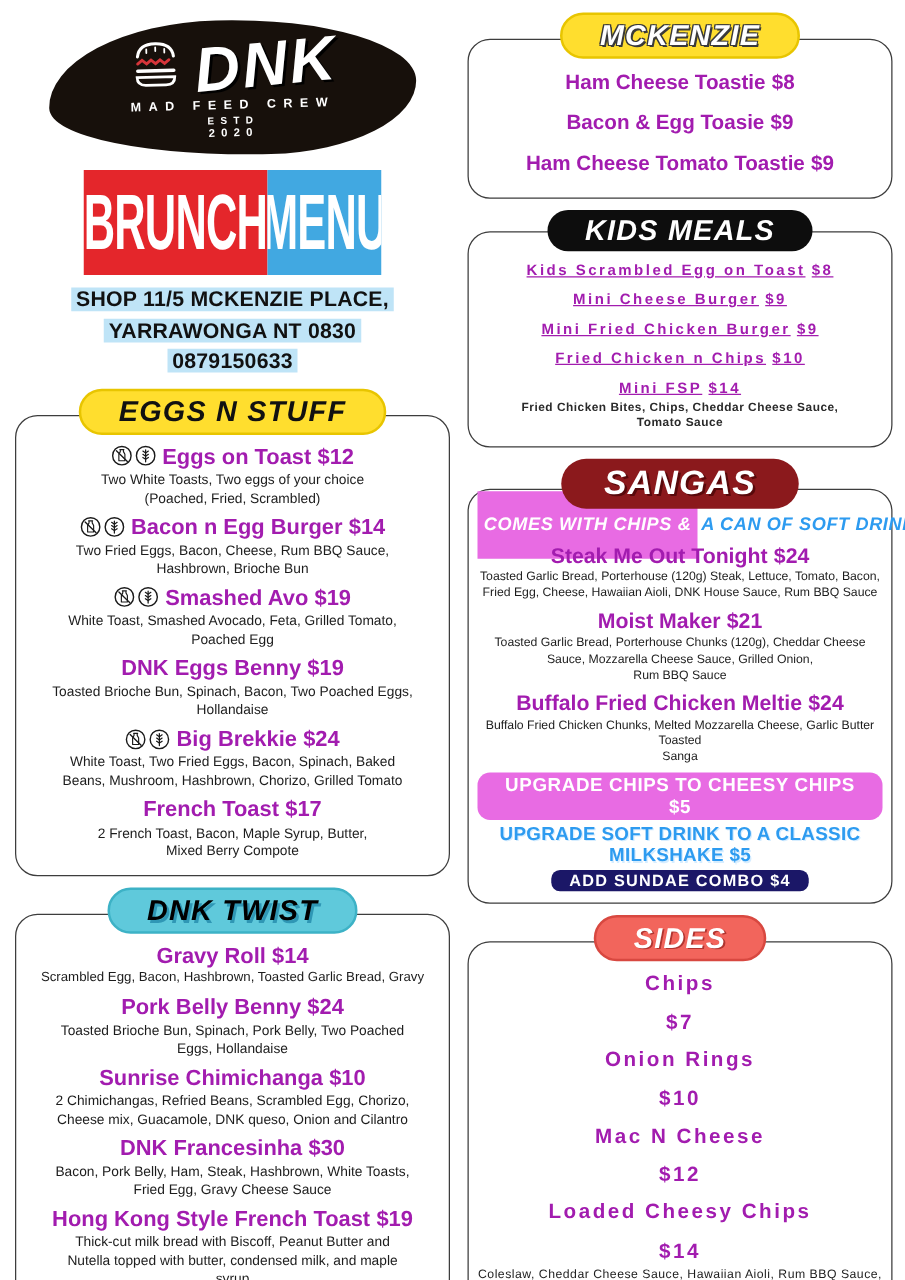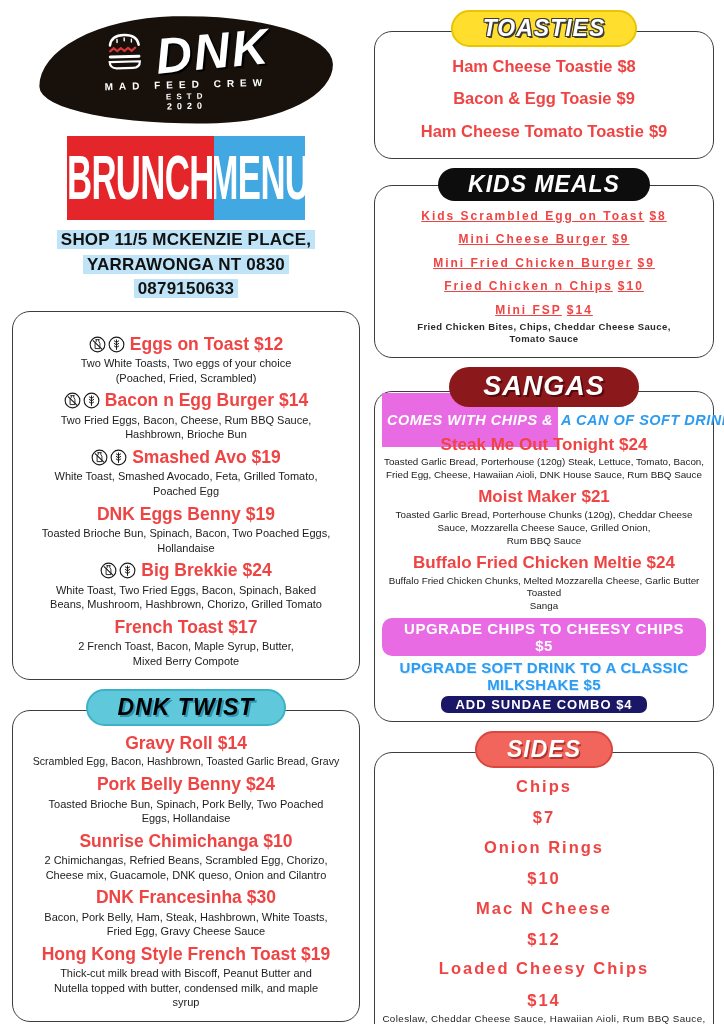--- a/index.html
+++ b/index.html
@@ -44,21 +44,21 @@
   .pill-black { background:#0d0d0d; color:#fff; }
   .pill-maroon { background:#8b191c; color:#fff; font-size:27px; padding:3px 34px; text-shadow:2px 2px 0 #58090b; }
   .pill-red { background:#f2655c; color:#fff; border:2px solid #d84840; text-shadow:1.5px 1.5px 0 #b03530; }
   .pill-blue { background:#2f88de; color:#fff; border:2px solid #1f6fc4; text-shadow:1.5px 1.5px 0 #1a5fa8; }
 
   .card { position:relative; z-index:1; background:#fff; border:1.6px solid #3d3d3d;
     border-radius:18px; padding:20px 7px 8px; }
 
   .menu-item { margin-bottom:3px; }
   .item-title { display:flex; justify-content:center; align-items:center; gap:5px;
-    font-weight:bold; font-size:17px; line-height:1.4; color:#ef4444; }
+    font-weight:bold; font-size:17px; line-height:1.4; color:#a21caf; }
   .item-icons { display:inline-flex; gap:2px; align-items:center; }
   .diet-icon { width:17px; height:17px; display:block; }
   .item-desc { font-size:11px; color:#1c1c1c; line-height:1.32; white-space:pre-line; margin-bottom:2px; }
 
   .sec-eggs .item-title, .sec-twist .item-title { font-size:17.5px; }
   .sec-twist .menu-item:first-child .item-desc { font-size:10.6px; }
   .sec-toasties .item-title { font-size:16.5px; line-height:1.8; }
   .sec-kids .item-title { font-size:12px; letter-spacing:2px; line-height:1.72;text-decoration:underline; }
   .sec-kids .item-desc { font-size:9.5px; letter-spacing:0.4px; font-weight:bold; color:#2a2a2a; }
   .sec-sangas .item-title { font-size:17px; }
@@ -114,20 +114,23 @@
       </div>
 
       <div class="address">
         <div><span class="hl">SHOP 11/5 MCKENZIE PLACE,</span></div>
         <div><span class="hl">YARRAWONGA NT 0830</span></div>
         <div><span class="hl">0879150633</span></div>
       </div>
     </header>
 
     <section class="menu-section sec-eggs">
+      <div class="pill-wrap">
+          <div class="pill pill-yellow-black">EGGS N STUFF</div>
+        </div>
       <div class="card">
         <div class="items">
   <div class="menu-item">
     <div class="item-title">
       <span class="item-icons">
   <svg class="diet-icon" viewBox="0 0 24 24">
     <circle cx="12" cy="12" r="10.4" fill="none" stroke="#1a1a1a" stroke-width="1.6"></circle>
     <path d="M9.7 5.2 h4.6 M10.2 5.2 v2.3 l-1.6 2.9 v7.4 h6.8 v-7.4 l-1.6 -2.9 v-2.3" fill="none" stroke="#1a1a1a" stroke-width="1.3" stroke-linejoin="round" stroke-linecap="round"></path>
     <path d="M5.8 6.4 L18.2 18.6" stroke="#1a1a1a" stroke-width="1.5" stroke-linecap="round"></path>
   </svg>
@@ -292,21 +295,21 @@
 </div>
       </div>
     </section>
 
   </div>
 
   <div class="col col-right">
 
     <section class="menu-section sec-toasties" style="margin-top:0">
       <div class="pill-wrap">
-          <div class="pill pill-yellow-white">TOASTIES</div>
+          <div class="pill pill-yellow-white">MCKENZIE</div>
         </div>
       <div class="card">
         <div class="items">
   <div class="menu-item">
     <div class="item-title">
 
       <span class="item-name">Ham Cheese Toastie</span>
       <span class="item-price">$8</span>
     </div>
 

